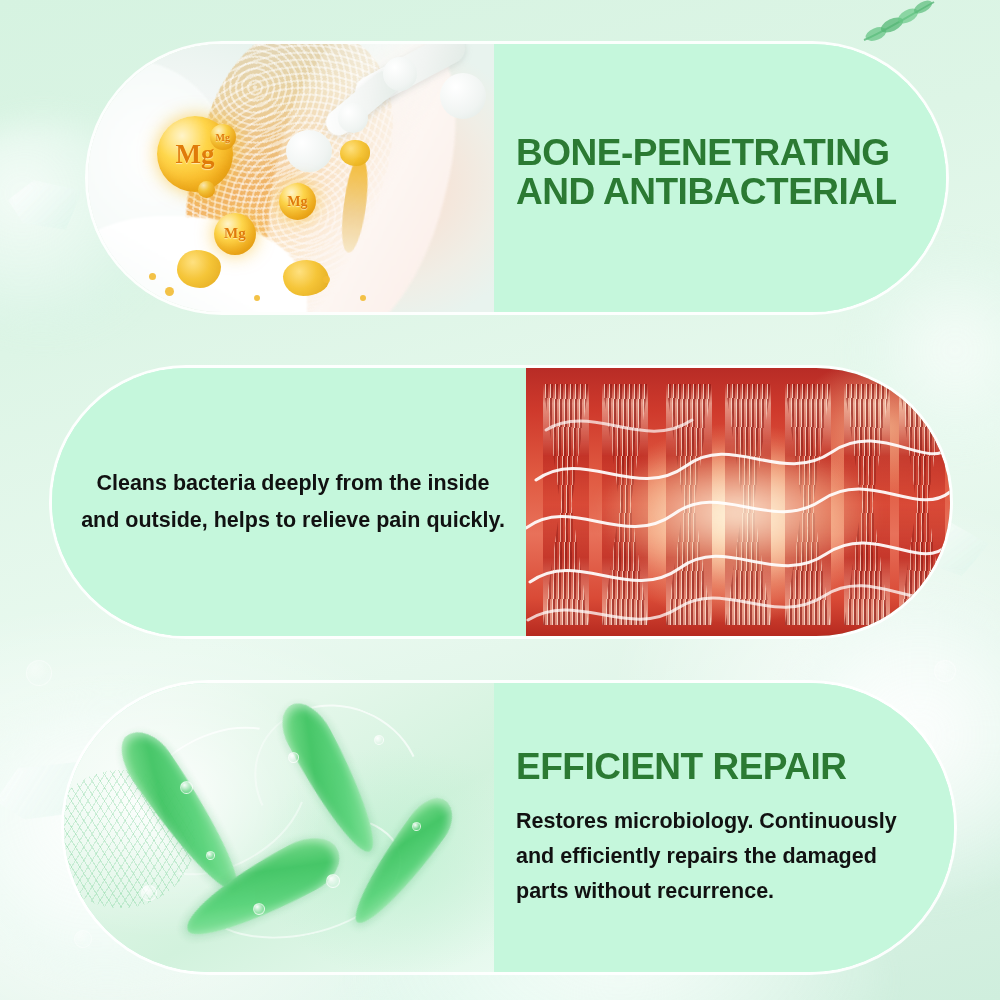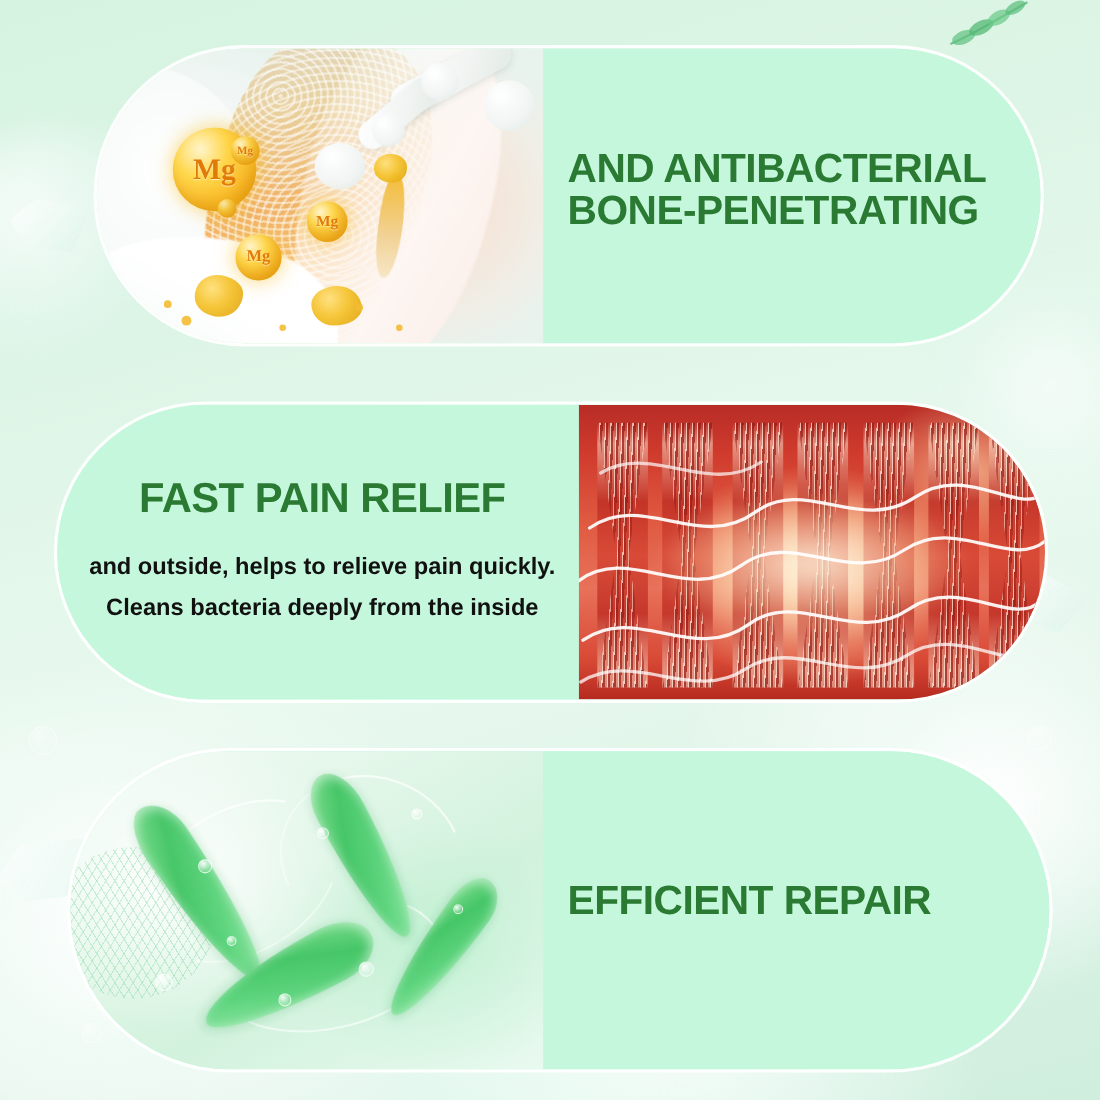--- a/index.html
+++ b/index.html
@@ -433,35 +433,32 @@
       <div class="mg-sphere mg-a">Mg</div>
       <div class="mg-sphere mg-b">Mg</div>
       <div class="mg-sphere mg-c">Mg</div>
       <div class="mg-sphere mg-d">Mg</div>
       <div class="mg-sphere mg-e"></div>
     </div>
   </div>
 
   <div class="panel-text">
     <div class="headline">
+      <div>BONE-PENETRATING</div>
       <div>AND ANTIBACTERIAL</div>
-      <div>BONE-PENETRATING</div>
     </div>
   </div>
 </div>
 
 <div class="panel" id="panel-2">
 
   <div class="panel-text">
-    <div class="headline">
-      <div>FAST PAIN RELIEF</div>
-    </div>
     <div class="body-copy">
+      <div>Cleans bacteria deeply from the inside</div>
       <div>and outside, helps to relieve pain quickly.</div>
-      <div>Cleans bacteria deeply from the inside</div>
     </div>
   </div>
 
   <div class="panel-media">
     <div class="art-fiber">
       <div class="fiber-col fc1"></div>
       <div class="fiber-col fc2"></div>
       <div class="fiber-col fc3"></div>
       <div class="fiber-col fc4"></div>
       <div class="fiber-col fc5"></div>
@@ -501,14 +498,15 @@
       <div class="gel-bubble gb6"></div>
       <div class="gel-bubble gb7"></div>
       <div class="gel-bubble gb8"></div>
     </div>
   </div>
 
   <div class="panel-text">
     <div class="headline">
       <div>EFFICIENT REPAIR</div>
     </div>
+    <div class="body-copy">Restores microbiology. Continuously and efficiently repairs the damaged parts without recurrence.</div>
   </div>
 </div>
 
 </body></html>

